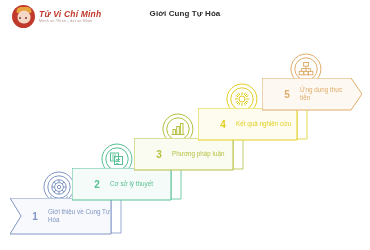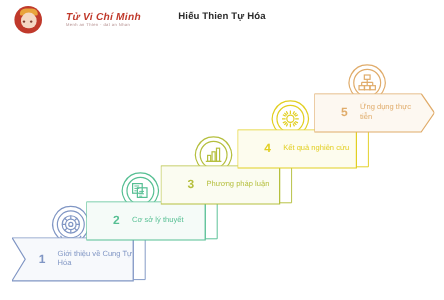--- a/index.html
+++ b/index.html
@@ -8,21 +8,21 @@
     background:#ffffff;
     font-family:"Liberation Sans","DejaVu Sans",sans-serif;
     overflow:hidden;
     position:relative;
   }
   #root{position:absolute;inset:0;}
 
   
   .logo-wrap{
     position:absolute;left:12px;top:5px;
-    display:flex;align-items:center;gap:20px;
+    display:flex;align-items:center;gap:4px;
   }
   .logo-mark{
     width:23px;height:23px;border-radius:50%;
     background:#c0392b;
     position:relative;flex:0 0 auto;
     overflow:hidden;
   }
   .logo-mark .face{
     position:absolute;left:50%;top:54%;
     transform:translate(-50%,-50%);
@@ -90,21 +90,21 @@
       <div class="face"></div>
       <div class="dot-l"></div>
       <div class="dot-r"></div>
     </div>
     <div class="logo-text">
       <div class="logo-title">Tử Vi Chí Minh</div>
       <div class="logo-sub">Menh an Thien - dat an Nhan</div>
     </div>
   </div>
 
-  <div class="page-title">Hiếu Thien Tự Hóa</div>
+  <div class="page-title">Giới Cung Tự Hóa</div>
 
 <div class="pin" style="left: 38px; top: 168px;">
       <svg viewBox="0 0 42 50">
        <g>
          <path d="M21,4 A15,15 0 1,1 20.9,4 Z" fill="#ffffff" stroke="#8096c4" stroke-width="1"></path>
          <path d="M12.5,28.5 C14.5,33 18,38 21,44 C24,38 27.5,33 29.5,28.5" fill="#ffffff" stroke="#8096c4" stroke-width="1" stroke-linejoin="round"></path>
          <circle cx="21" cy="19" r="11.2" fill="none" stroke="#8096c4" stroke-width="1"></circle>
          <g transform="translate(21,19)">
            <circle cx="0" cy="0" r="7.2" fill="none" stroke="#8096c4" stroke-width="1"></circle>
               <circle cx="0" cy="0" r="4.4" fill="none" stroke="#8096c4" stroke-width="1"></circle>

